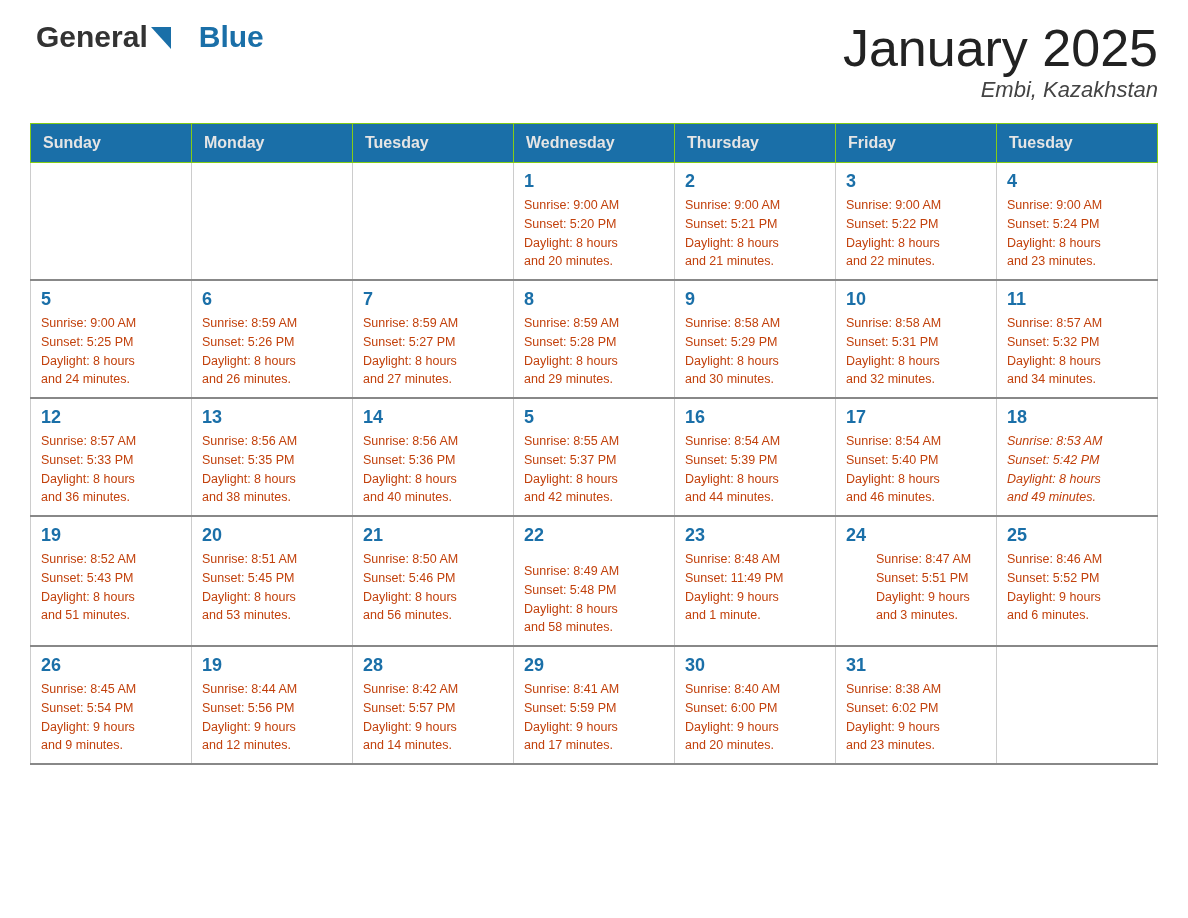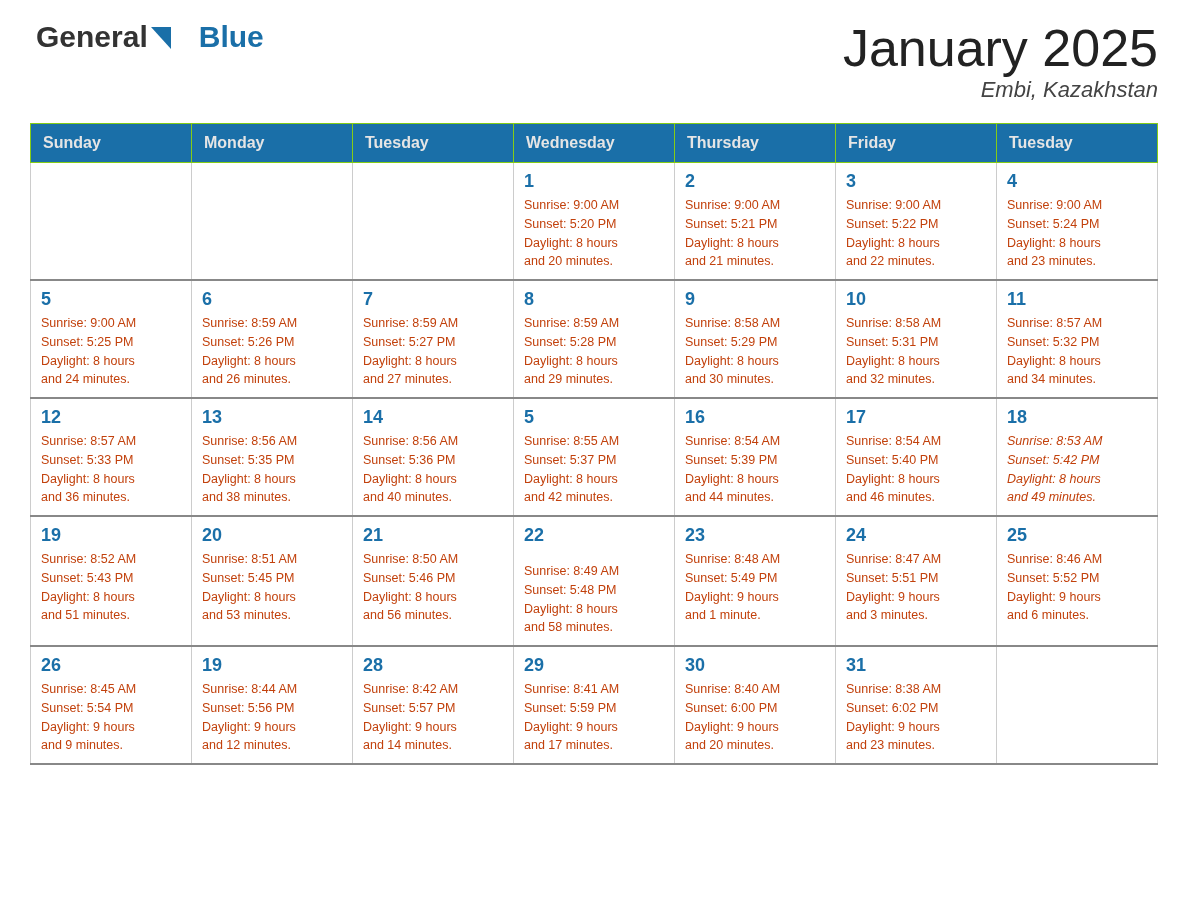--- a/index.html
+++ b/index.html
@@ -278,27 +278,27 @@
         <td>
           <span class="day-number">22</span>
           <div class="day-info" style="white-space: pre-line; margin-top: 16px;">Sunrise: 8:49 AM
 Sunset: 5:48 PM
 Daylight: 8 hours
 and 58 minutes.</div>
         </td>
         <td>
           <span class="day-number">23</span>
           <div class="day-info" style="white-space: pre-line;">Sunrise: 8:48 AM
-Sunset: 5:49 PM
+Sunset: 11:49 PM
 Daylight: 9 hours
 and 1 minute.</div>
         </td>
         <td>
           <span class="day-number">24</span>
-          <div class="day-info" style="white-space: pre-line;">Sunrise: 8:47 AM
+          <div class="day-info" style="white-space: pre-line; margin-left: 30px;">Sunrise: 8:47 AM
 Sunset: 5:51 PM
 Daylight: 9 hours
 and 3 minutes.</div>
         </td>
         <td>
           <span class="day-number">25</span>
           <div class="day-info" style="white-space: pre-line;">Sunrise: 8:46 AM
 Sunset: 5:52 PM
 Daylight: 9 hours
 and 6 minutes.</div>

